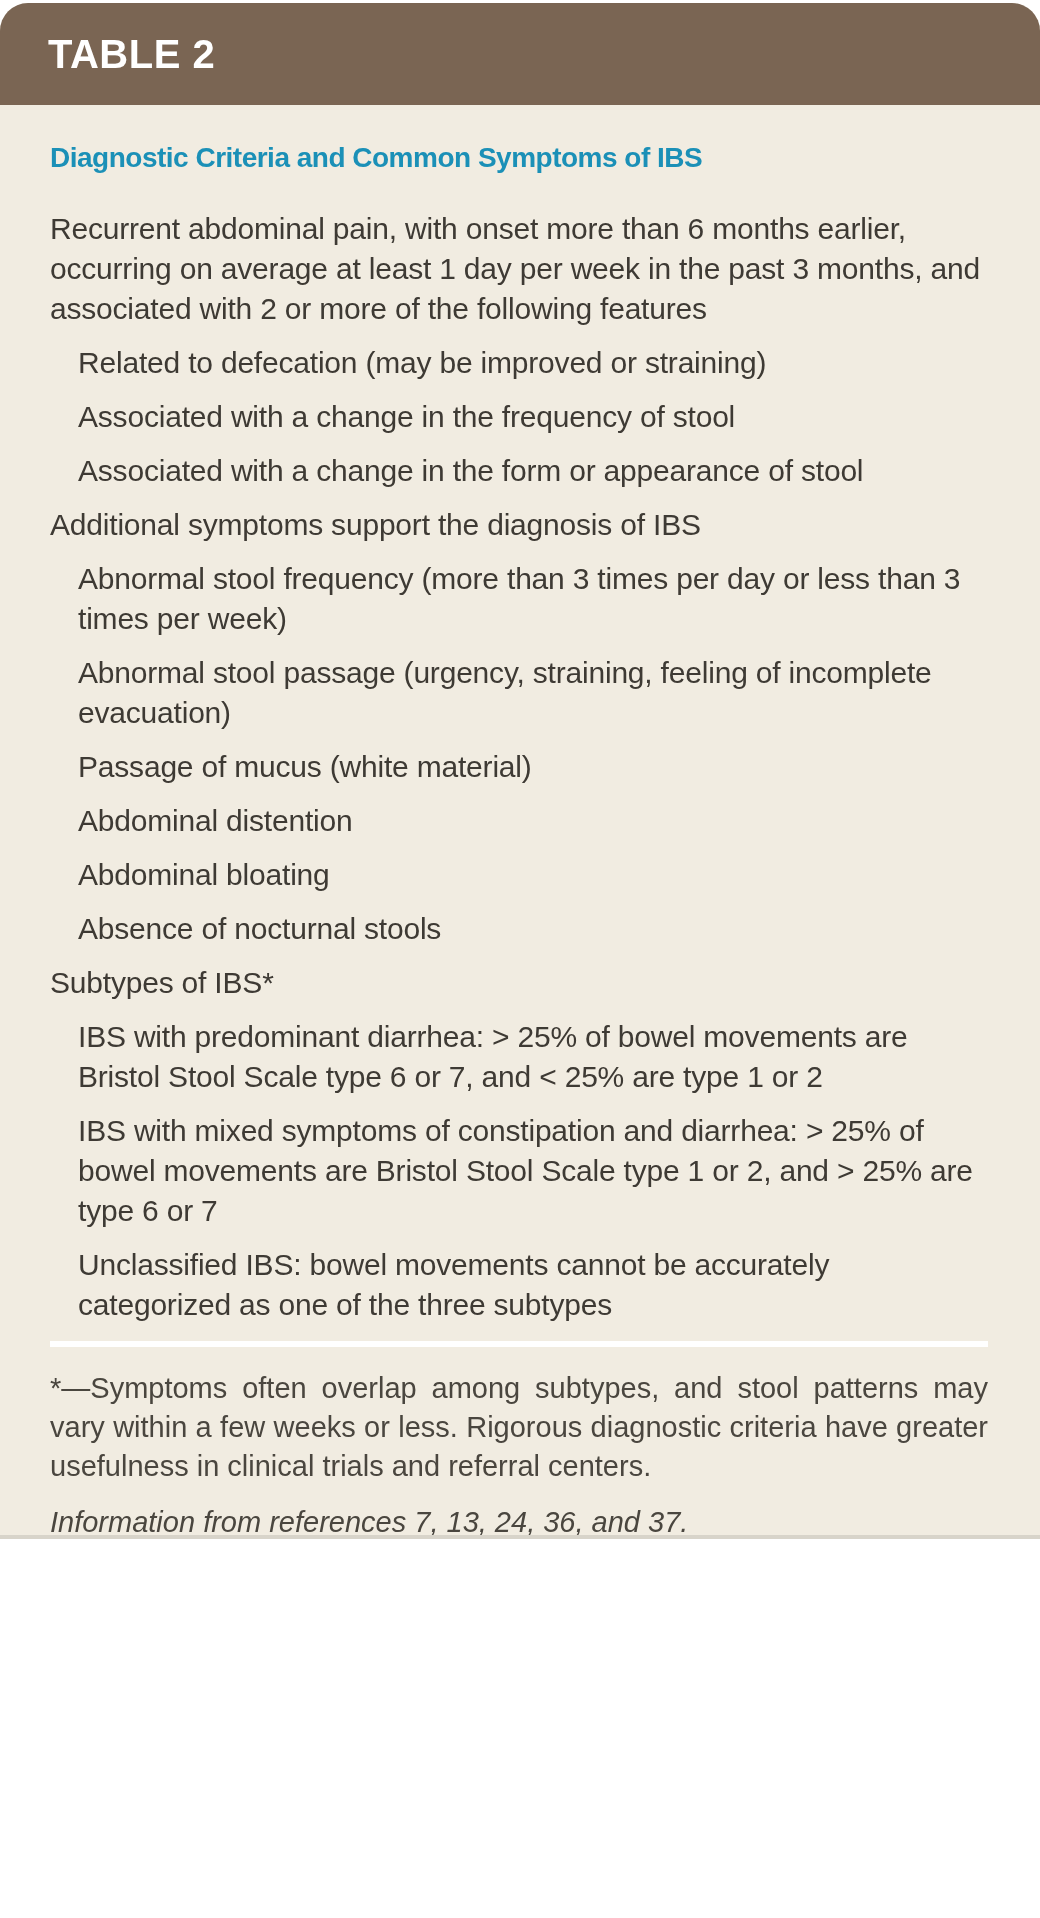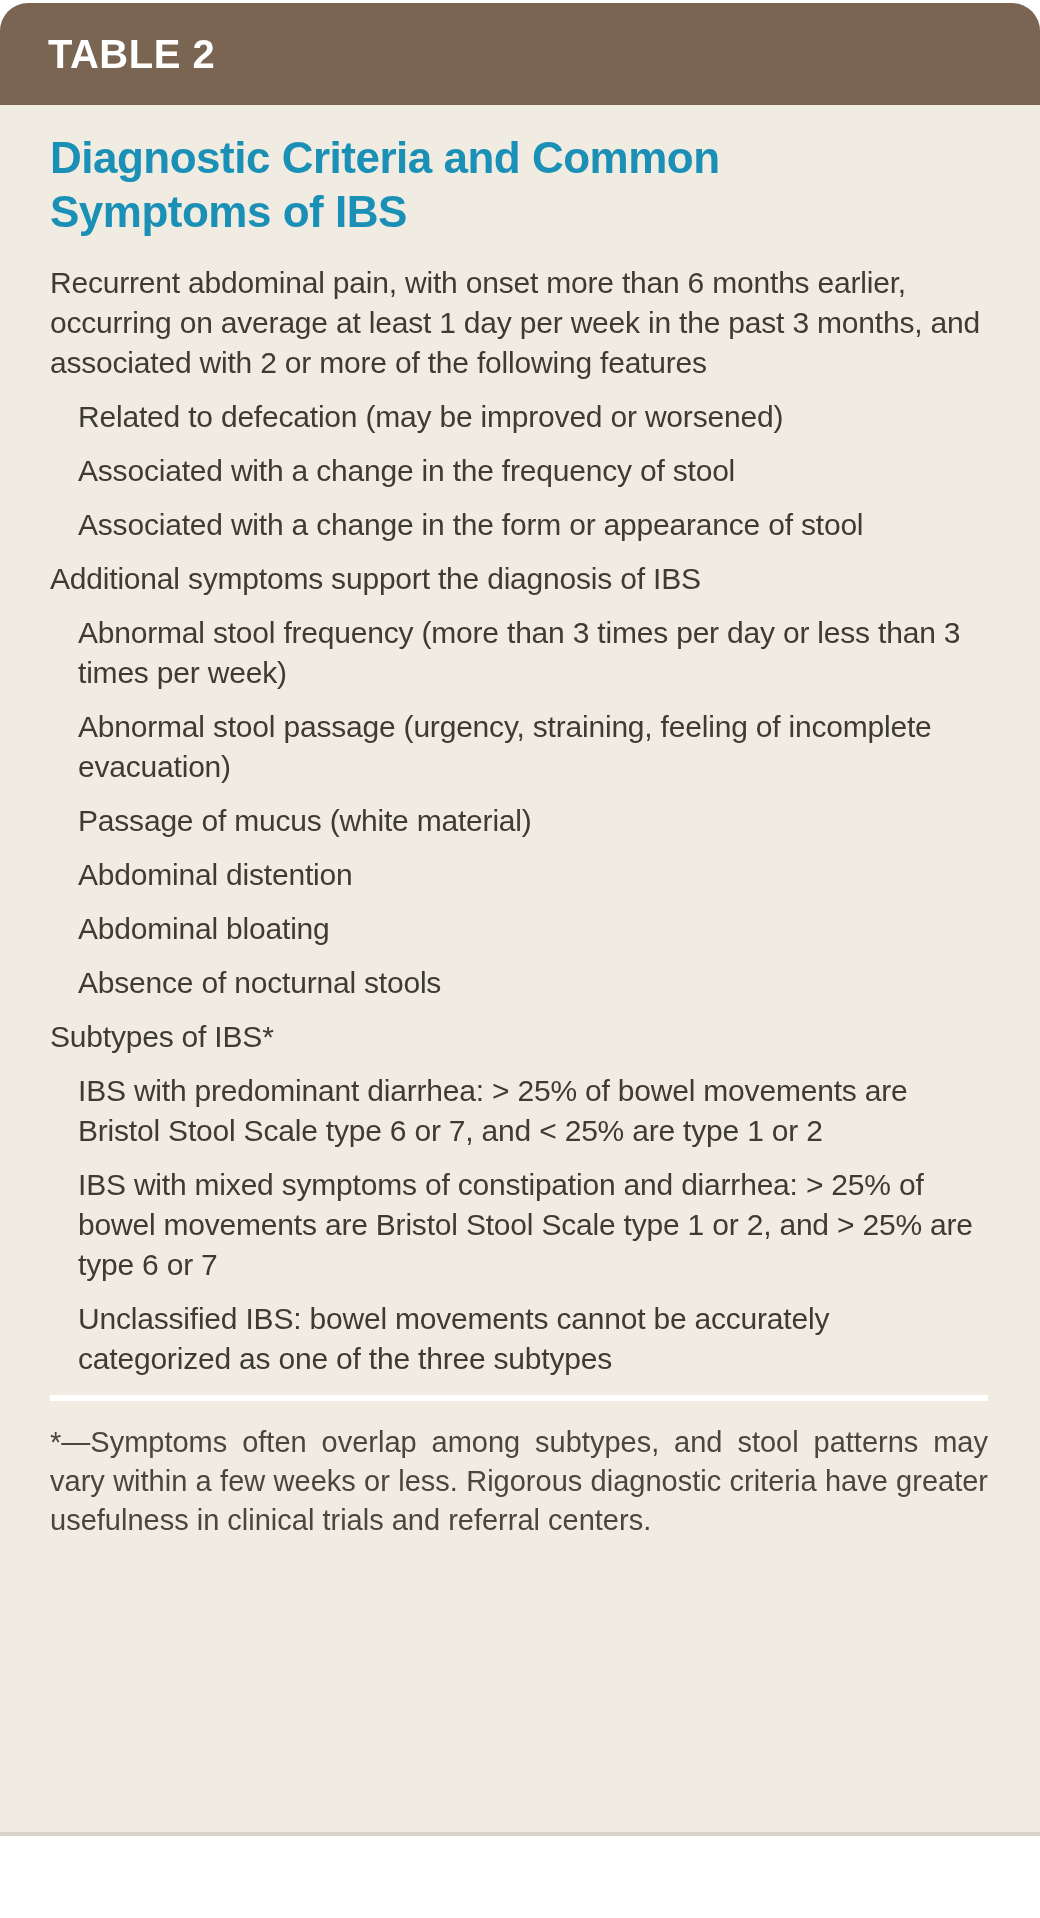--- a/index.html
+++ b/index.html
@@ -6,21 +6,21 @@
     margin: 0;
     padding: 0;
     width: 1040px;
     height: 1918px;
     background: #ffffff;
     font-family: "Liberation Sans", sans-serif;
   }
   .page {
     position: relative;
     width: 1040px;
-    height: 1836px;
+    height: 1539px;
     overflow: hidden;
   }
   .table-card {
     position: absolute;
     left: 0;
     top: 3px;
     width: 1040px;
     height: 1909px;
     background: var(--cream, #f1ece1);
     border-radius: 28px 28px 38px 38px;
@@ -38,21 +38,21 @@
     font-size: 40px;
     font-weight: bold;
     letter-spacing: 0.5px;
   }
   .card-body {
     padding: 26px 52px 0 50px;
   }
   .card-title {
     margin: 0;
     color: var(--teal, #1b90b7);
-    font-size: 44px;
+    font-size: 28px;
     font-weight: bold;
     line-height: 54px;
     letter-spacing: -0.5px;
     max-width: 900px;
   }
   .criteria {
     margin-top: 24px;
   }
   .criterion {
     margin: 14px 0 0 0;
@@ -93,35 +93,36 @@
 
 <div class="page">
   <div class="table-card">
     <header class="card-header">
       <span class="table-label">TABLE 2</span>
     </header>
     <div class="card-body">
       <h1 class="card-title">Diagnostic Criteria and Common Symptoms of IBS</h1>
       <div class="criteria">
           <p class="criterion level-0">Recurrent abdominal pain, with onset more than 6 months earlier, occurring on average at least 1 day per week in the past 3 months, and associated with 2 or more of the following features</p>
-          <p class="criterion level-1">Related to defecation (may be improved or worsened)</p>
+          <p class="criterion level-1">Related to defecation (may be improved or straining)</p>
           <p class="criterion level-1">Associated with a change in the frequency of stool</p>
           <p class="criterion level-1">Associated with a change in the form or appearance of stool</p>
           <p class="criterion level-0">Additional symptoms support the diagnosis of IBS</p>
           <p class="criterion level-1">Abnormal stool frequency (more than 3 times per day or less than 3 times per week)</p>
           <p class="criterion level-1">Abnormal stool passage (urgency, straining, feeling of incomplete evacuation)</p>
           <p class="criterion level-1">Passage of mucus (white material)</p>
           <p class="criterion level-1">Abdominal distention</p>
           <p class="criterion level-1">Abdominal bloating</p>
           <p class="criterion level-1">Absence of nocturnal stools</p>
           <p class="criterion level-0">Subtypes of IBS*</p>
           <p class="criterion level-1">IBS with predominant diarrhea: &gt; 25% of bowel movements are Bristol Stool Scale type 6 or 7, and &lt; 25% are type 1 or 2</p>
           <p class="criterion level-1">IBS with mixed symptoms of constipation and diarrhea: &gt; 25% of bowel movements are Bristol Stool Scale type 1 or 2, and &gt; 25% are type 6 or 7</p>
           <p class="criterion level-1">Unclassified IBS: bowel movements cannot be accurately categorized as one of the three subtypes</p>
         </div>
       <hr class="divider">
       <div class="footnotes">
         <p class="fnote">*—Symptoms often overlap among subtypes, and stool patterns may vary within a few weeks or less. Rigorous diagnostic criteria have greater usefulness in clinical trials and referral centers.</p>
+        <p class="source">Information from references 7, 13, 24, 36, and 37.</p>
       </div>
     </div>
   </div>
   <div class="page-bottom-edge"></div>
 </div>
 
 </body></html>

